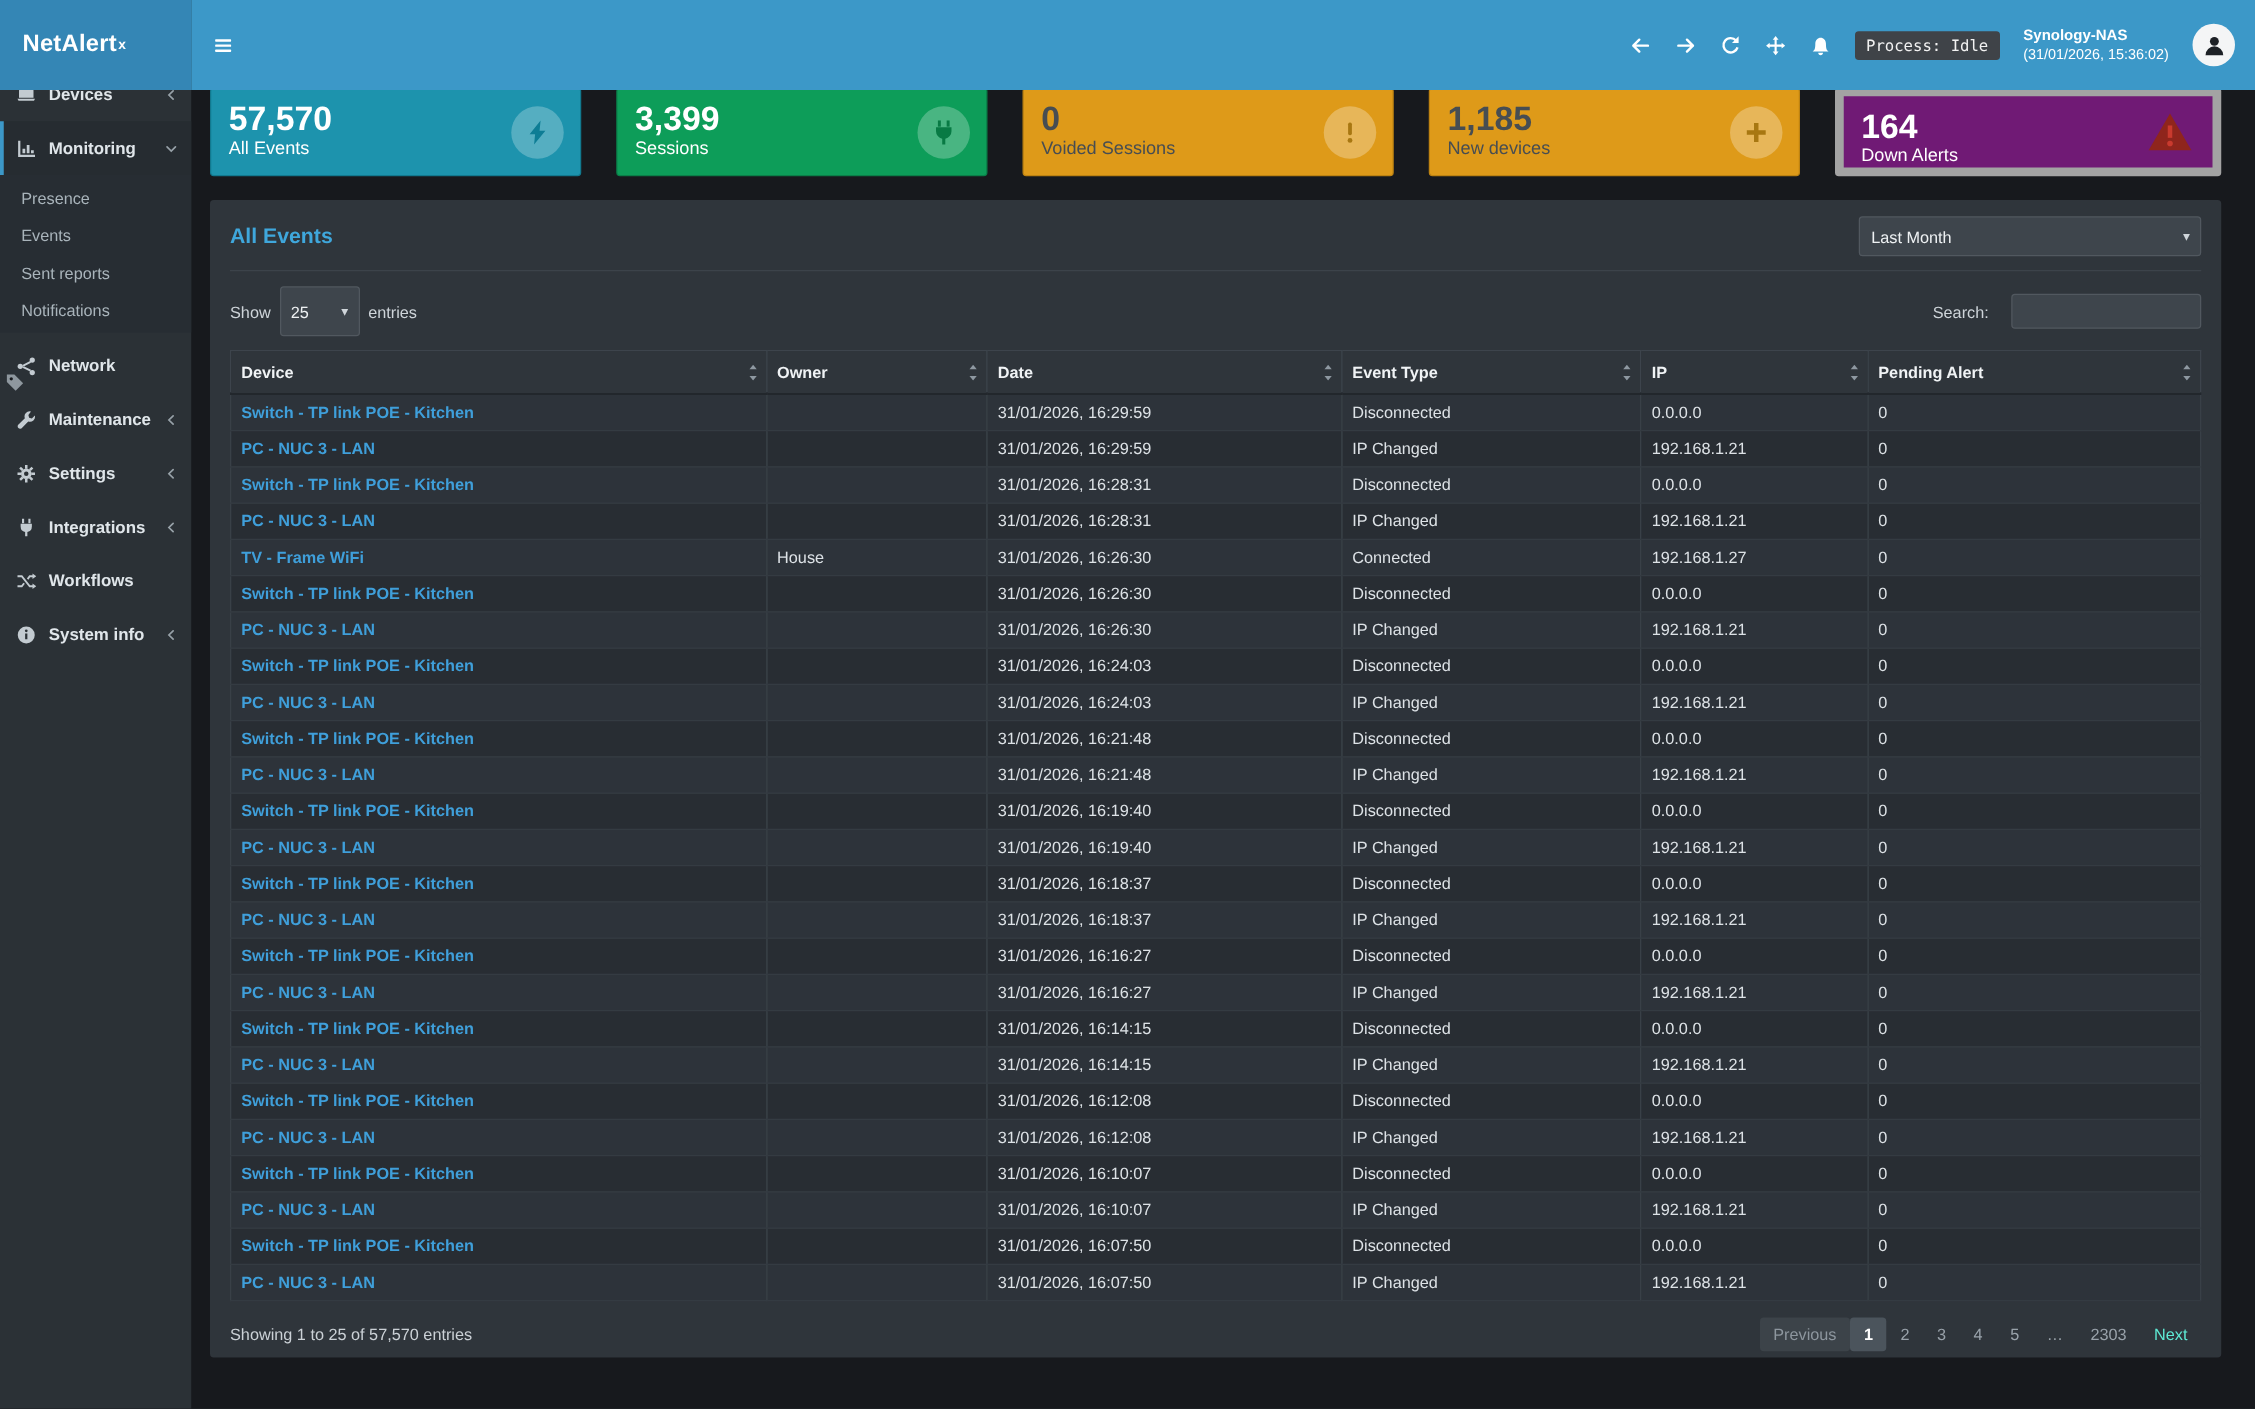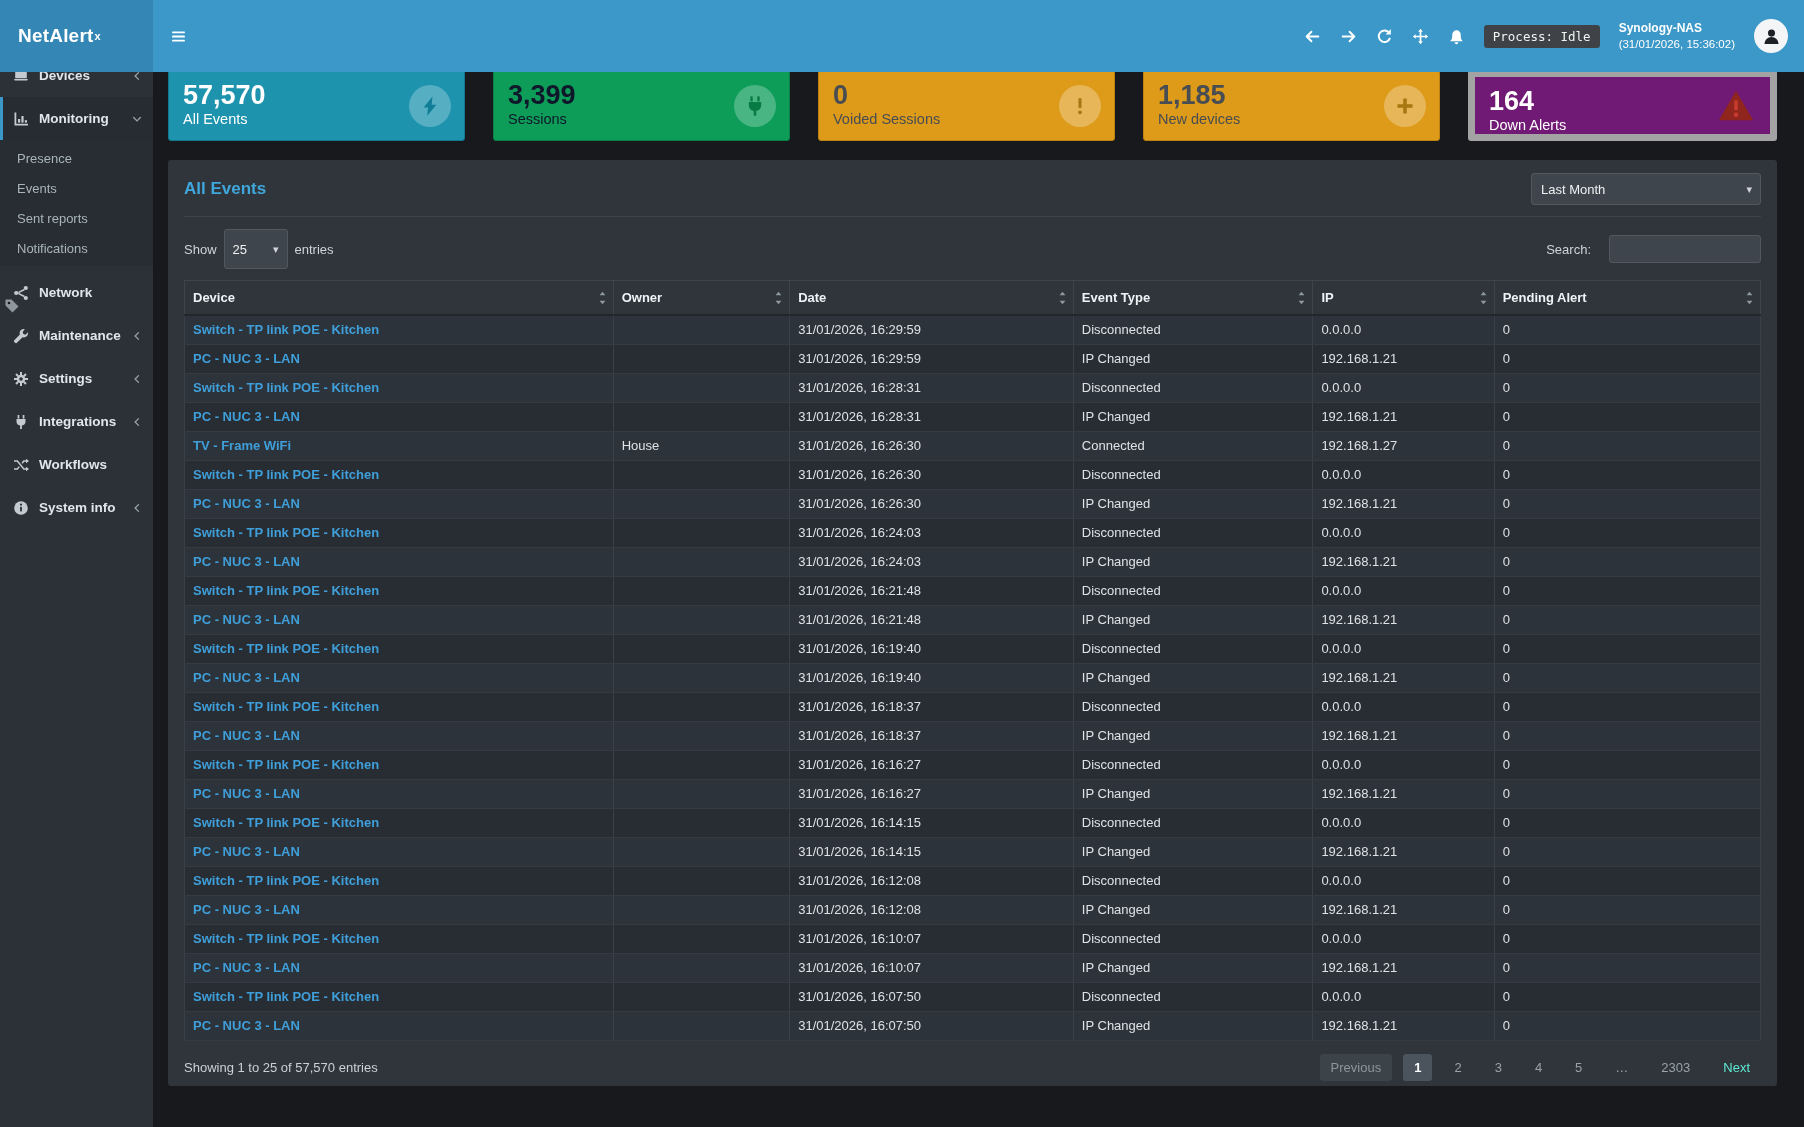--- a/index.html
+++ b/index.html
@@ -40,55 +40,55 @@
   
   .content{position:absolute;left:153px;top:54px;right:0;bottom:0;padding:16px 27px 0 15px;overflow:hidden}
   .cards{display:flex;gap:28px}
   .card{flex:1;height:71px;border-radius:3px;padding:9px 14px;position:relative;cursor:pointer}
   .card .num{font-size:27px;font-weight:700;line-height:1.15}
   .card .lbl{font-size:14.5px;margin-top:0}
   .card .icon-wrap{position:absolute;right:13px;top:50%;transform:translateY(-50%);width:42px;height:42px;border-radius:50%;display:flex;align-items:center;justify-content:center}
   .card .icon-wrap svg{width:22px;height:22px}
   .card-teal{background:#1d93ad;color:#fff;border:1px solid #11798f}
   .card-teal .icon-wrap{background:rgba(255,255,255,.25);color:#0e7d95}
-  .card-green{background:#0d9d59;color:#0f172a;border:1px solid #0a7f48}
+  .card-green{background:#0d9d59;color:#ffffff;border:1px solid #0a7f48}
   .card-green .icon-wrap{background:rgba(255,255,255,.25);color:#087a44}
   .card-orange{background:#de9a19;color:#474d52;border:1px solid #bd8211}
   .card-orange .icon-wrap{background:rgba(255,255,255,.28);color:#a87711}
   .card-red{background:#701a75;color:#fff;border:7px solid #a3a3a3}
   .card-red .icon-wrap{background:transparent;color:#8f251c}
   .card-red .icon-wrap svg{width:36px;height:36px}
 
   
   .panel{margin-top:19px;background:#2f353b;border-radius:3px;padding:13px 16px 12px;height:926px;display:flex;flex-direction:column}
   .panel-head{display:flex;justify-content:space-between;align-items:center;padding-bottom:11px;border-bottom:1px solid #3c434a}
   .panel-title{color:#3fa7dc;font-size:17px;font-weight:700}
   .select-wrap{position:relative;display:inline-block}
   .select-wrap:after{content:"▾";position:absolute;right:9px;top:50%;transform:translateY(-50%);color:#cfd5da;font-size:11px;pointer-events:none}
   select{appearance:none;-webkit-appearance:none;background:#3e454c;border:1px solid #51585f;color:#eef1f3;font-size:13px;padding:5px 24px 5px 9px;border-radius:3px;font-family:inherit;cursor:pointer}
-  .period-select select{width:230px;height:32px}
+  .period-select select{width:274px;height:32px}
   .controls{display:flex;justify-content:space-between;align-items:center;margin:12px 0 11px;font-size:13px;color:#ced4d9}
   .show-ctl{display:flex;align-items:center;gap:7px}
   .len-select select{width:64px;height:40px;padding:3px 20px 3px 8px}
   .search-ctl{display:flex;align-items:center;gap:18px}
   .search-ctl input{width:152px;height:28px;background:#3e454c;border:1px solid #51585f;border-radius:3px;color:#eef1f3;padding:0 8px;font-size:13px;outline:none}
 
   
   table{width:100%;border-collapse:collapse;table-layout:fixed;font-size:13px}
   thead th{text-align:left;font-weight:700;font-size:13px;color:#f0f3f5;padding:9px 22px 9px 8px;border:1px solid #3d444c;border-top:1px solid #3d444c;border-bottom:2px solid #22272c;background:#2f353b;position:relative;cursor:pointer;white-space:nowrap;overflow:hidden}
   tbody td{padding:5px 8px;border-right:1px solid #394047;border-left:1px solid #394047;border-bottom:1px solid #343b42;color:#dde2e6;white-space:nowrap;overflow:hidden;height:29px}
   tbody tr:nth-child(odd){background:#2d333a}
   tbody tr:nth-child(even){background:#282d33}
   .device-link{color:#3f9fda;font-weight:700;text-decoration:none}
   .sort{position:absolute;right:6px;top:50%;transform:translateY(-50%);color:#8e98a1}
   .sort svg{width:9px;height:13px}
 
   
   .table-footer{display:flex;justify-content:space-between;align-items:center;margin-top:13px;font-size:13px;color:#cbd1d6}
-  .pagination{display:flex;align-items:flex-end;gap:11px}
+  .pagination{display:flex;align-items:flex-end;gap:0}
   .page-item{padding:6px 11px;border-radius:3px;color:#99a2aa;cursor:pointer;font-size:13px}
   .page-item.page-prev{background:#3c4349;color:#8d969e}
   .page-item.active{background:#4b545c;color:#fff;font-weight:700}
   .page-item.muted{color:#5eead4}
   .page-item.ellipsis{cursor:default}
 </style>
 </head>
 <body>
 
 <header class="topbar">

